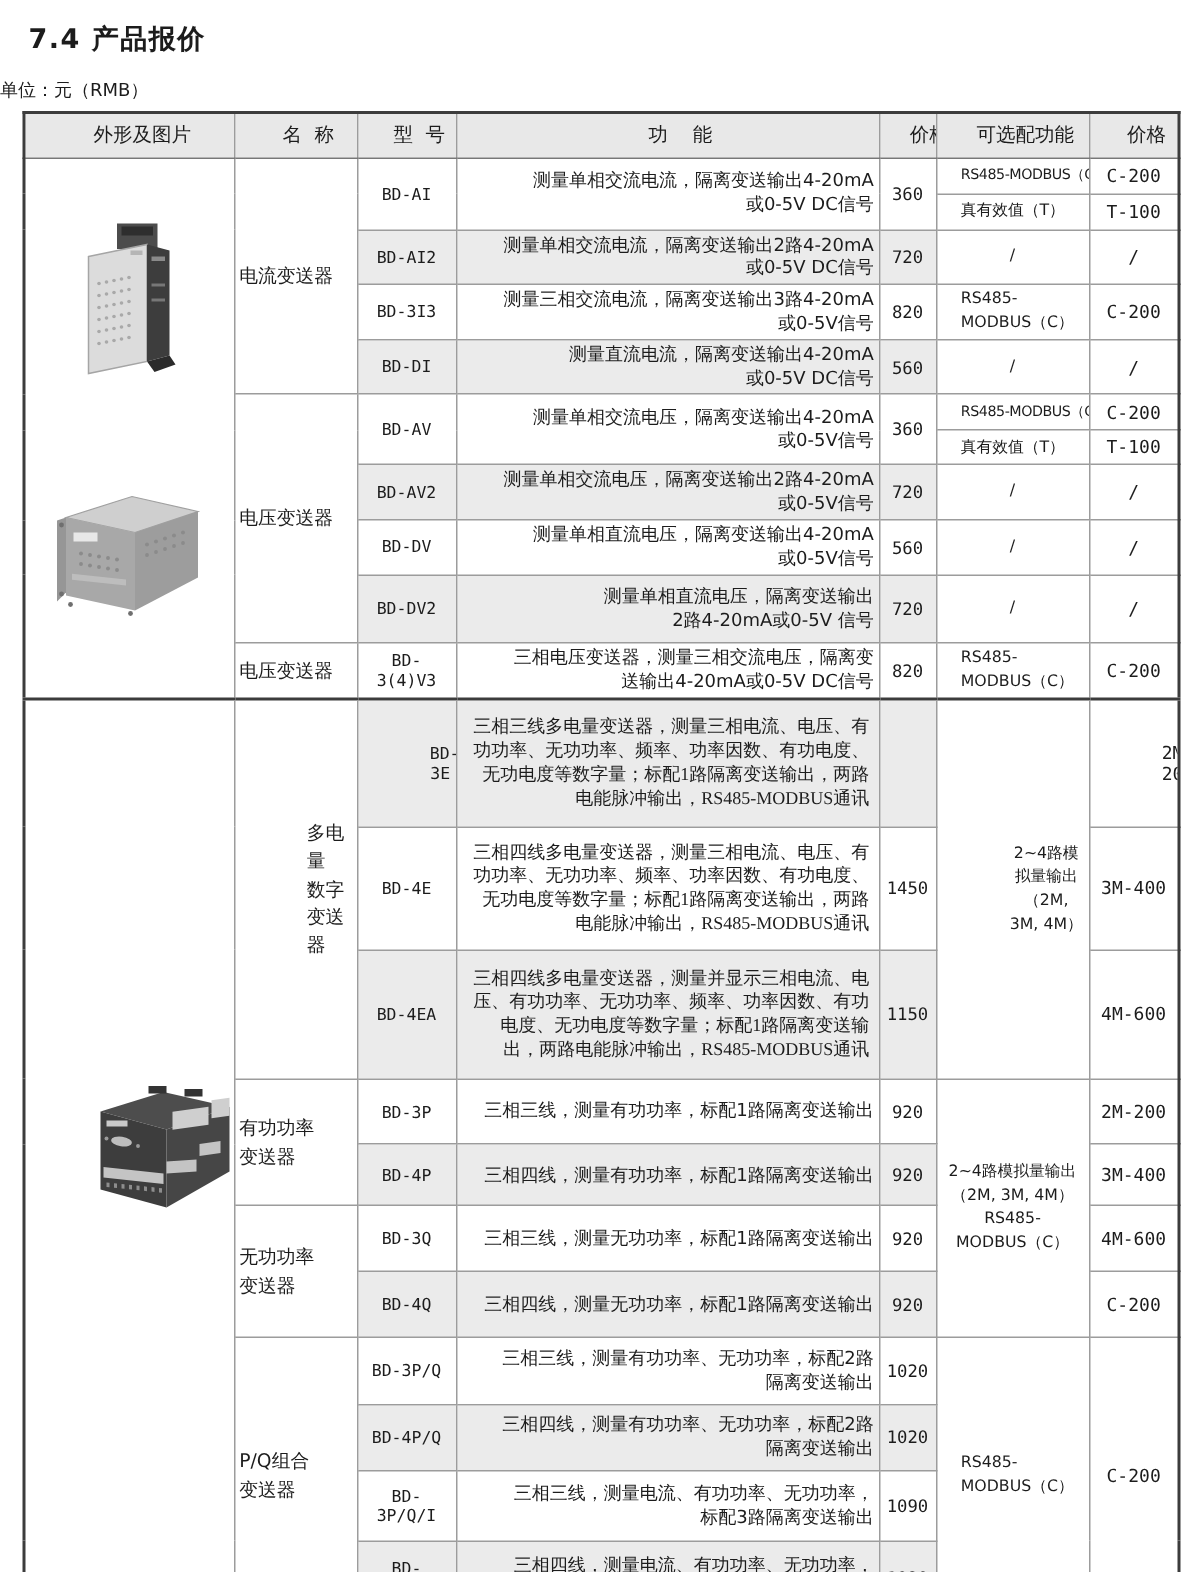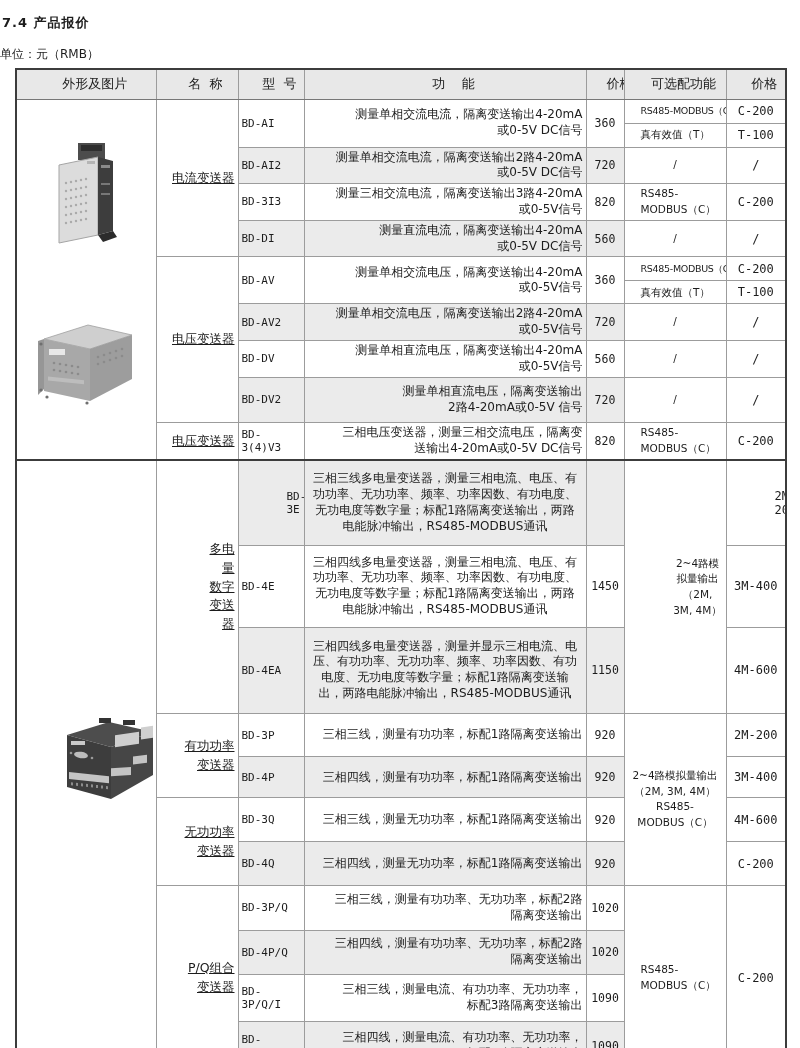--- a/index.html
+++ b/index.html
@@ -2,46 +2,46 @@
 <html><head>
 <meta charset="utf-8">
 <style>
   * { box-sizing: border-box; margin: 0; padding: 0; }
   html, body { background: #ffffff; }
   body {
     width: 800px; height: 1048px; overflow: hidden;
     font-family: "DejaVu Sans", sans-serif; color: #1c1c1c;
   }
   .page-title {
-    font-size: 13px; font-weight: bold; letter-spacing: 1px;
-    margin: 14px 0 0 2px;
+    font-size: 18px; font-weight: bold; letter-spacing: 1px;
+    margin: 14px 0 0 19px;
   }
   .unit-note {
     width: 785px; text-align: left; font-size: 12px;
     margin: 14px 0 5px 0;
   }
   table.t {
     border-collapse: collapse; table-layout: fixed;
     width: 770px; margin-left: 15px;
     border: 2px solid #3c3c3c;
   }
   .t th, .t td {
     border: 1px solid #9c9c9c; vertical-align: middle;
     padding: 2px 3px; overflow: hidden;
   }
   .t thead th {
     background: #e8e8e8; font-weight: normal; font-size: 13px;
     height: 30px; white-space: pre; border-bottom-color: #777; padding-left: 20px;
   }
   .sect-top td { border-top: 2px solid #3c3c3c; padding-left: 48px; }
   .sh { background: #ebebeb; }
-  .cat  { font-size: 12.5px; text-align: right; white-space: pre-line; line-height: 1.5; text-decoration: underline; }
-  .model { font-family: "DejaVu Sans Mono", monospace; font-size: 11px; text-align: left; padding: 1px; }
+  .cat  { font-size: 12.5px; text-align: left; white-space: pre-line; line-height: 1.5; }
+  .model { font-family: "DejaVu Sans Mono", monospace; font-size: 11px; text-align: center; padding: 1px; }
   .func { font-size: 12px; text-align: right; white-space: pre-line; line-height: 1.32; }
-  .func.left { text-align: center; padding: 3px 6px; white-space: normal; }
+  .func.left { text-align: right; padding: 3px 6px; white-space: normal; font-family: Liberation Serif, serif; }
   .price { font-family: "DejaVu Sans Mono", monospace; font-size: 11.5px; text-align: center; }
   .opt { font-size: 10.5px; text-align: center; white-space: pre-line; line-height: 1.5; }
   .opt.optl { text-align: left; padding-left: 16px; }
   .opt.tight { font-size: 9.5px; letter-spacing: -0.3px; white-space: nowrap; }
   .optprice { font-family: "DejaVu Sans Mono", monospace; font-size: 12px; text-align: center; }
   .imgcell { background: #ffffff; }
   .imgwrap { position: relative; width: 100%; }
   .imgwrap svg { position: absolute; left: 50%; transform: translateX(-50%); }
 </style>
 </head>

